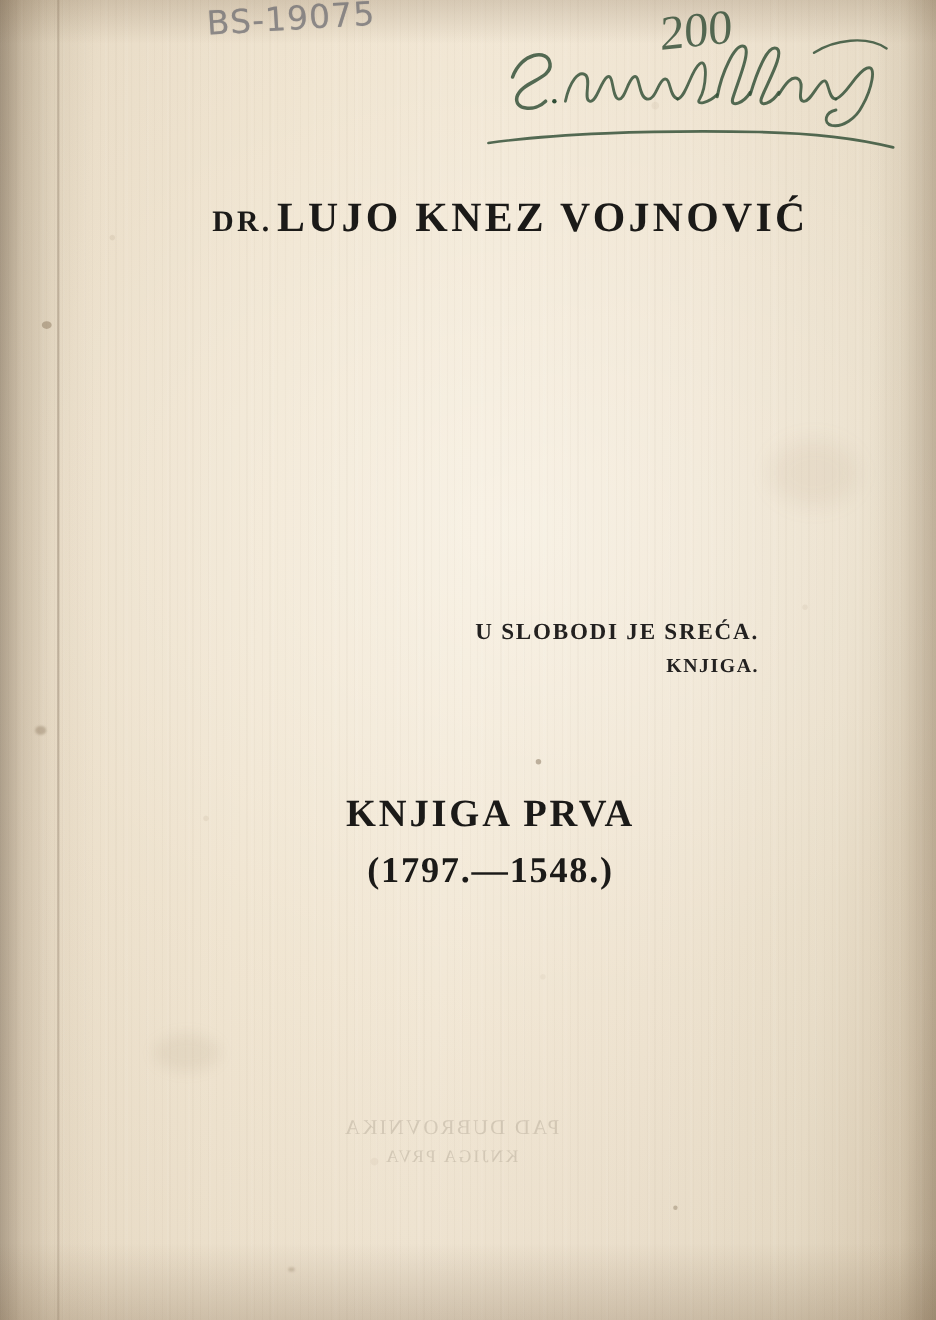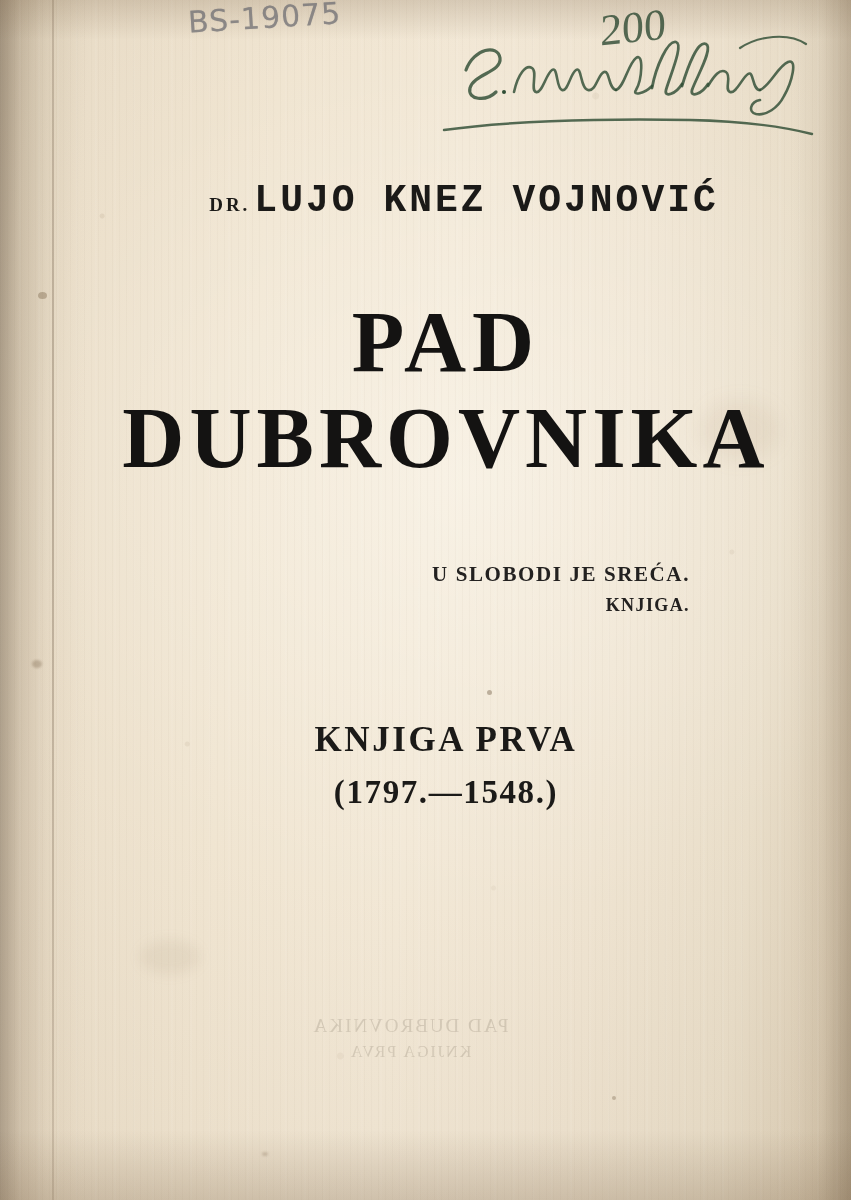--- a/index.html
+++ b/index.html
@@ -137,21 +137,21 @@
     position: absolute;
     top: 176px;
     left: 0; right: 0;
     font-family: "Liberation Serif", serif;
     font-weight: 700;
     font-size: 38px;
     letter-spacing: 3.0px;
     color: #1b1a18;
     white-space: nowrap;
   }
-  .author .small { font-size: 19px; margin-left: 36px; }
+  .author .small { font-size: 27px; margin-left: 36px; }
 
   .title-main {
     position: absolute;
     top: 294px;
     left: 0; right: 0;
     font-family: "Liberation Serif", serif;
     font-weight: 700;
     font-size: 86px;
     line-height: 1.12;
     letter-spacing: 6px;
@@ -253,26 +253,22 @@
 
       <path d="M320 72 C 330 68, 338 48, 348 44 C 358 40, 352 64, 344 78 C 338 90, 326 98, 316 96 C 308 94, 310 84, 320 82" stroke-width="2.6"></path>
       <path d="M300 30 C 318 18, 348 14, 366 26" stroke-width="2.2"></path>
 
       <path d="M4 112 C 60 104, 150 100, 250 102 C 300 103, 340 108, 372 116" stroke-width="2.4"></path>
     </g>
   </svg>
 
   <div class="content">
 
-    <div class="author"><span class="small">DR.</span><span style="margin-left:4px;font-family:Liberation Mono, monospace;">LUJO KNEZ VOJNOVIĆ</span></div>
-
-    <div class="title-main">
-      <div>PAD</div>
-      <div class="title-line2">DUBROVNIKA</div>
-    </div>
+    <div class="author"><span class="small">DR.</span><span style="margin-left:4px;">LUJO KNEZ VOJNOVIĆ</span></div>
+
 
     <div class="epigraph">
       <div class="quote">U SLOBODI JE SREĆA.</div>
       <div class="attrib">KNJIGA.</div>
     </div>
 
     <div class="volume">
       <div class="vol-label">KNJIGA PRVA</div>
       <div class="vol-years">(1797.—1548.)</div>
     </div>

